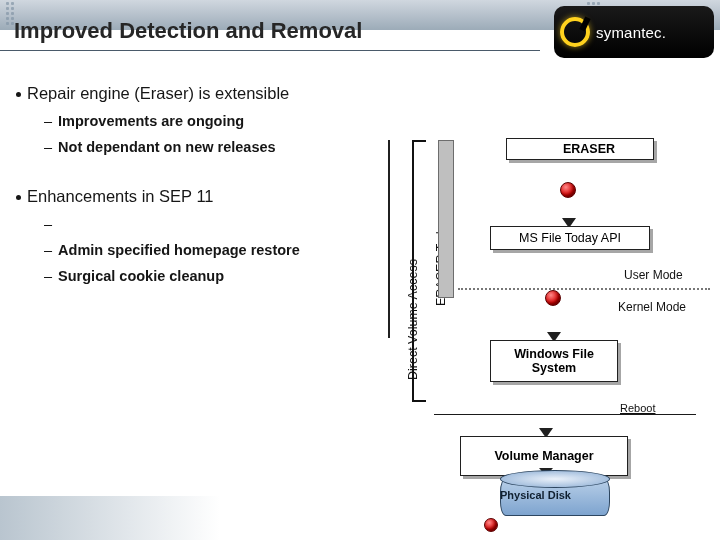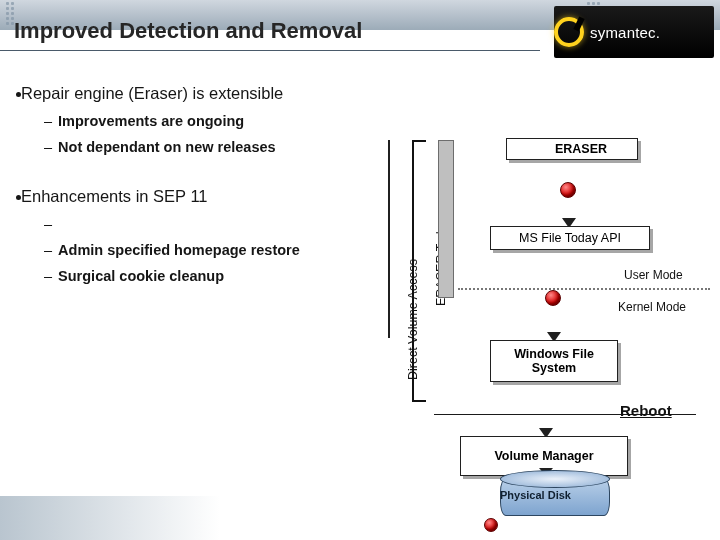--- a/index.html
+++ b/index.html
@@ -6,52 +6,52 @@
   html, body { width: 720px; height: 540px; font-family: Arial, Helvetica, sans-serif; background: #fff; overflow: hidden; }
   .header { position: relative; height: 62px; width: 100%; }
   .header-stripe { height: 30px; width: 100%; background: linear-gradient(to bottom, #d0d7df 0%, #9cabb8 100%); position: relative; overflow: hidden; }
   .header-stripe .dots-l, .header-stripe .dots-r { position: absolute; top: 0; height: 30px; display: flex; gap: 2px; padding-top: 2px; }
   .header-stripe .dots-l { left: 6px; }
   .header-stripe .dots-r { right: 120px; }
   .dcol { display: flex; flex-direction: column; gap: 2px; }
   .d { width: 3px; height: 3px; background: #8396a6; border-radius: 1px; opacity: 0.7; }
   .title-row { position: absolute; top: 18px; left: 14px; right: 0; display: flex; align-items: flex-end; }
   .title { font-size: 22px; font-weight: 700; color: #262626; }
-  .logo { position: absolute; right: 6px; top: 6px; width: 160px; height: 52px; background: linear-gradient(to bottom,#1a1a1a,#000); border-radius: 2px; display: flex; align-items: center; gap: 6px; }
+  .logo { position: absolute; right: 6px; top: 6px; width: 160px; height: 52px; background: linear-gradient(to bottom,#1a1a1a,#000); border-radius: 10px; display: flex; align-items: center; gap: 6px; padding-left: 6px; }
   .logo-ring { width: 30px; height: 30px; border: 4px solid #ffd21e; border-radius: 50%; position: relative; box-shadow: 0 0 6px rgba(255,210,30,0.6); }
   .logo-ring::after { content:""; position:absolute; right:-2px; top:-4px; width:6px; height:14px; background:#000; transform: rotate(25deg); }
   .logo-text { color: #fff; font-size: 15px; font-weight: 400; letter-spacing: 0.2px; }
   .header-rule { position: absolute; top: 50px; left: 0; right: 180px; height: 0; border-top: 1px solid #4a5a6a; }
 
   .body { display: flex; position: relative; }
   .left { width: 380px; padding: 12px 6px 0 16px; }
-  .main-bullet { display: flex; align-items: flex-start; margin: 10px 0; font-size: 16.5px; color: #161616; }
+  .main-bullet { display: flex; align-items: flex-start; gap: 6px; margin: 10px 0; font-size: 16.5px; color: #161616; }
   .main-bullet .b { width: 5px; height: 5px; background: #161616; border-radius: 50%; margin-top: 8px; }
   .sub-bullet { display: flex; align-items: flex-start; gap: 6px; margin: 10px 0 10px 28px; font-size: 14.5px; font-weight: 700; color: #161616; }
   .sub-bullet .dash { color: #161616; font-weight: 400; }
   .section-gap { height: 12px; }
 
   .right { position: absolute; left: 388px; top: 78px; width: 322px; height: 450px; }
   .vlabel { position: absolute; transform: rotate(-90deg); transform-origin: left top; font-size: 12.5px; font-weight: 400; color: #111; }
   .vl-dva { left: 18px; top: 240px; }
   .vl-et  { left: 46px; top: 166px; }
   .dva-bracket { position: absolute; left: 24px; top: 0; width: 14px; height: 262px; border-left: 2px solid #111; border-top: 2px solid #111; border-bottom: 2px solid #111; }
   .et-frame { position: absolute; left: 50px; top: 0; width: 16px; height: 158px; background: #bfbfbf; border: 1px solid #6d6d6d; }
 
   .box { position: absolute; background: #fff; border: 1.2px solid #202020; text-align: center; font-size: 12.5px; display: flex; align-items: center; justify-content: center; padding: 4px 6px; box-shadow: 3px 3px 0 rgba(0,0,0,0.35); }
-  .eraser { left: 118px; top: -2px; width: 132px; height: 22px; font-weight: 700; padding-left: 24px; }
+  .eraser { left: 118px; top: -2px; width: 148px; height: 22px; font-weight: 700; padding-left: 24px; }
   .msapi  { left: 102px; top: 86px; width: 160px; height: 24px; font-weight: 400; }
   .wfs    { left: 102px; top: 200px; width: 128px; height: 42px; font-weight: 600; line-height: 1.15; }
   .vm     { left: 72px;  top: 296px; width: 168px; height: 40px; font-weight: 700; }
 
   .mode-label { position: absolute; font-size: 12px; color: #111; }
   .user-mode   { left: 236px; top: 128px; }
   .kernel-mode { left: 230px; top: 160px; }
   .mode-line { position: absolute; left: 70px; top: 148px; width: 252px; height: 0; border-top: 2px dotted #777; }
-  .reboot { position: absolute; left: 232px; top: 262px; font-size: 15px; font-weight: 700; color: #111; text-decoration: underline; }
+  .reboot { position: absolute; left: 232px; top: 262px; font-size: 11px; font-weight: 400; color: #111; text-decoration: underline; }
   .reboot-line { position: absolute; left: 46px; top: 274px; width: 262px; height: 0; border-top: 1.5px solid #1a1a1a; }
 
   .disk { position: absolute; left: 112px; top: 330px; width: 110px; height: 54px; }
   .disk-body { position: absolute; left: 0; top: 8px; width: 110px; height: 38px; background: linear-gradient(to bottom,#b8cfe8,#7ea4cf); border: 1px solid #2d4660; border-radius: 6px/14px; }
   .disk-top { position: absolute; left: 0; top: 0; width: 110px; height: 18px; background: radial-gradient(ellipse at center,#eaf1fa 0%, #a6c0de 70%, #7796b8 100%); border: 1px solid #2d4660; border-radius: 55px/9px; }
   .disk-label { position: absolute; top: 20px; width: 100%; font-size: 11px; font-weight: 700; color: #102030; line-height: 1.05; }
   .arr1 { left: 180px; top: 22px; width: 2px; height: 58px; background:#202020; }
   .arr1h { left: 174px; top: 78px; border-left:7px solid transparent; border-right:7px solid transparent; border-top:10px solid #202020; position:absolute; }
   .arr2 { left: 165px; top: 112px; width: 2px; height: 84px; background:#202020; }
   .arr2h { left: 159px; top: 192px; border-left:7px solid transparent; border-right:7px solid transparent; border-top:10px solid #202020; position:absolute; }

